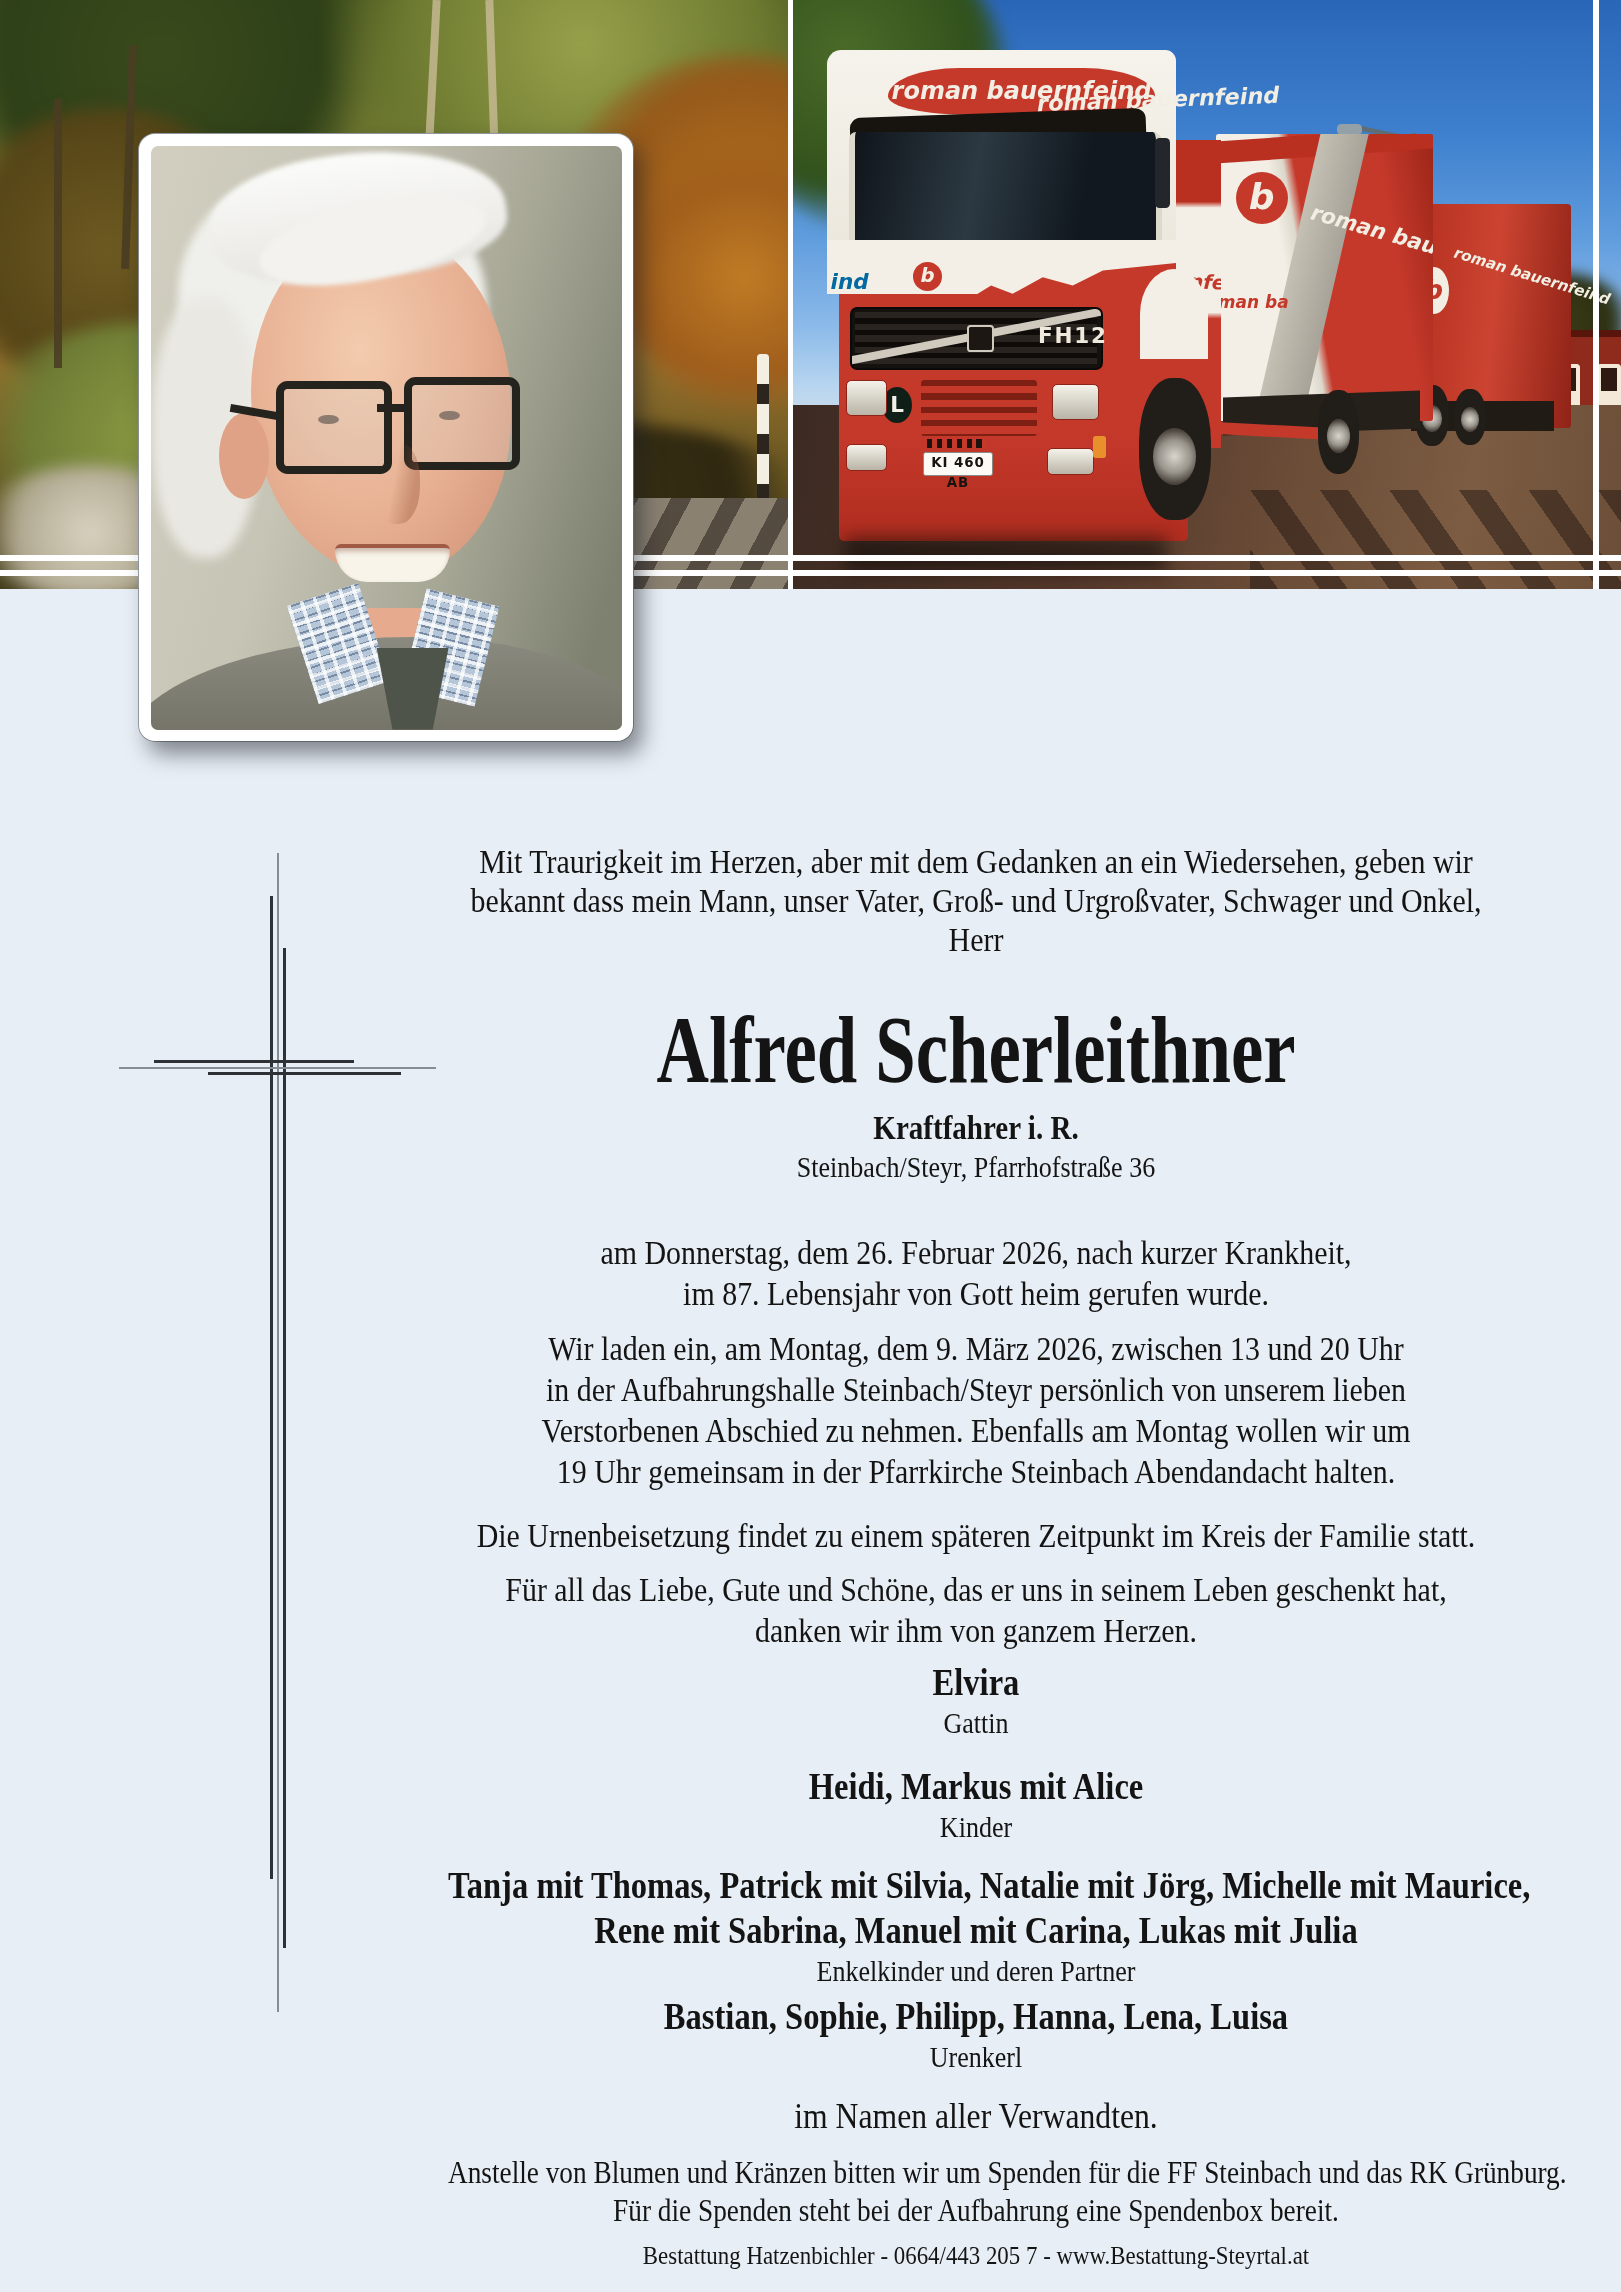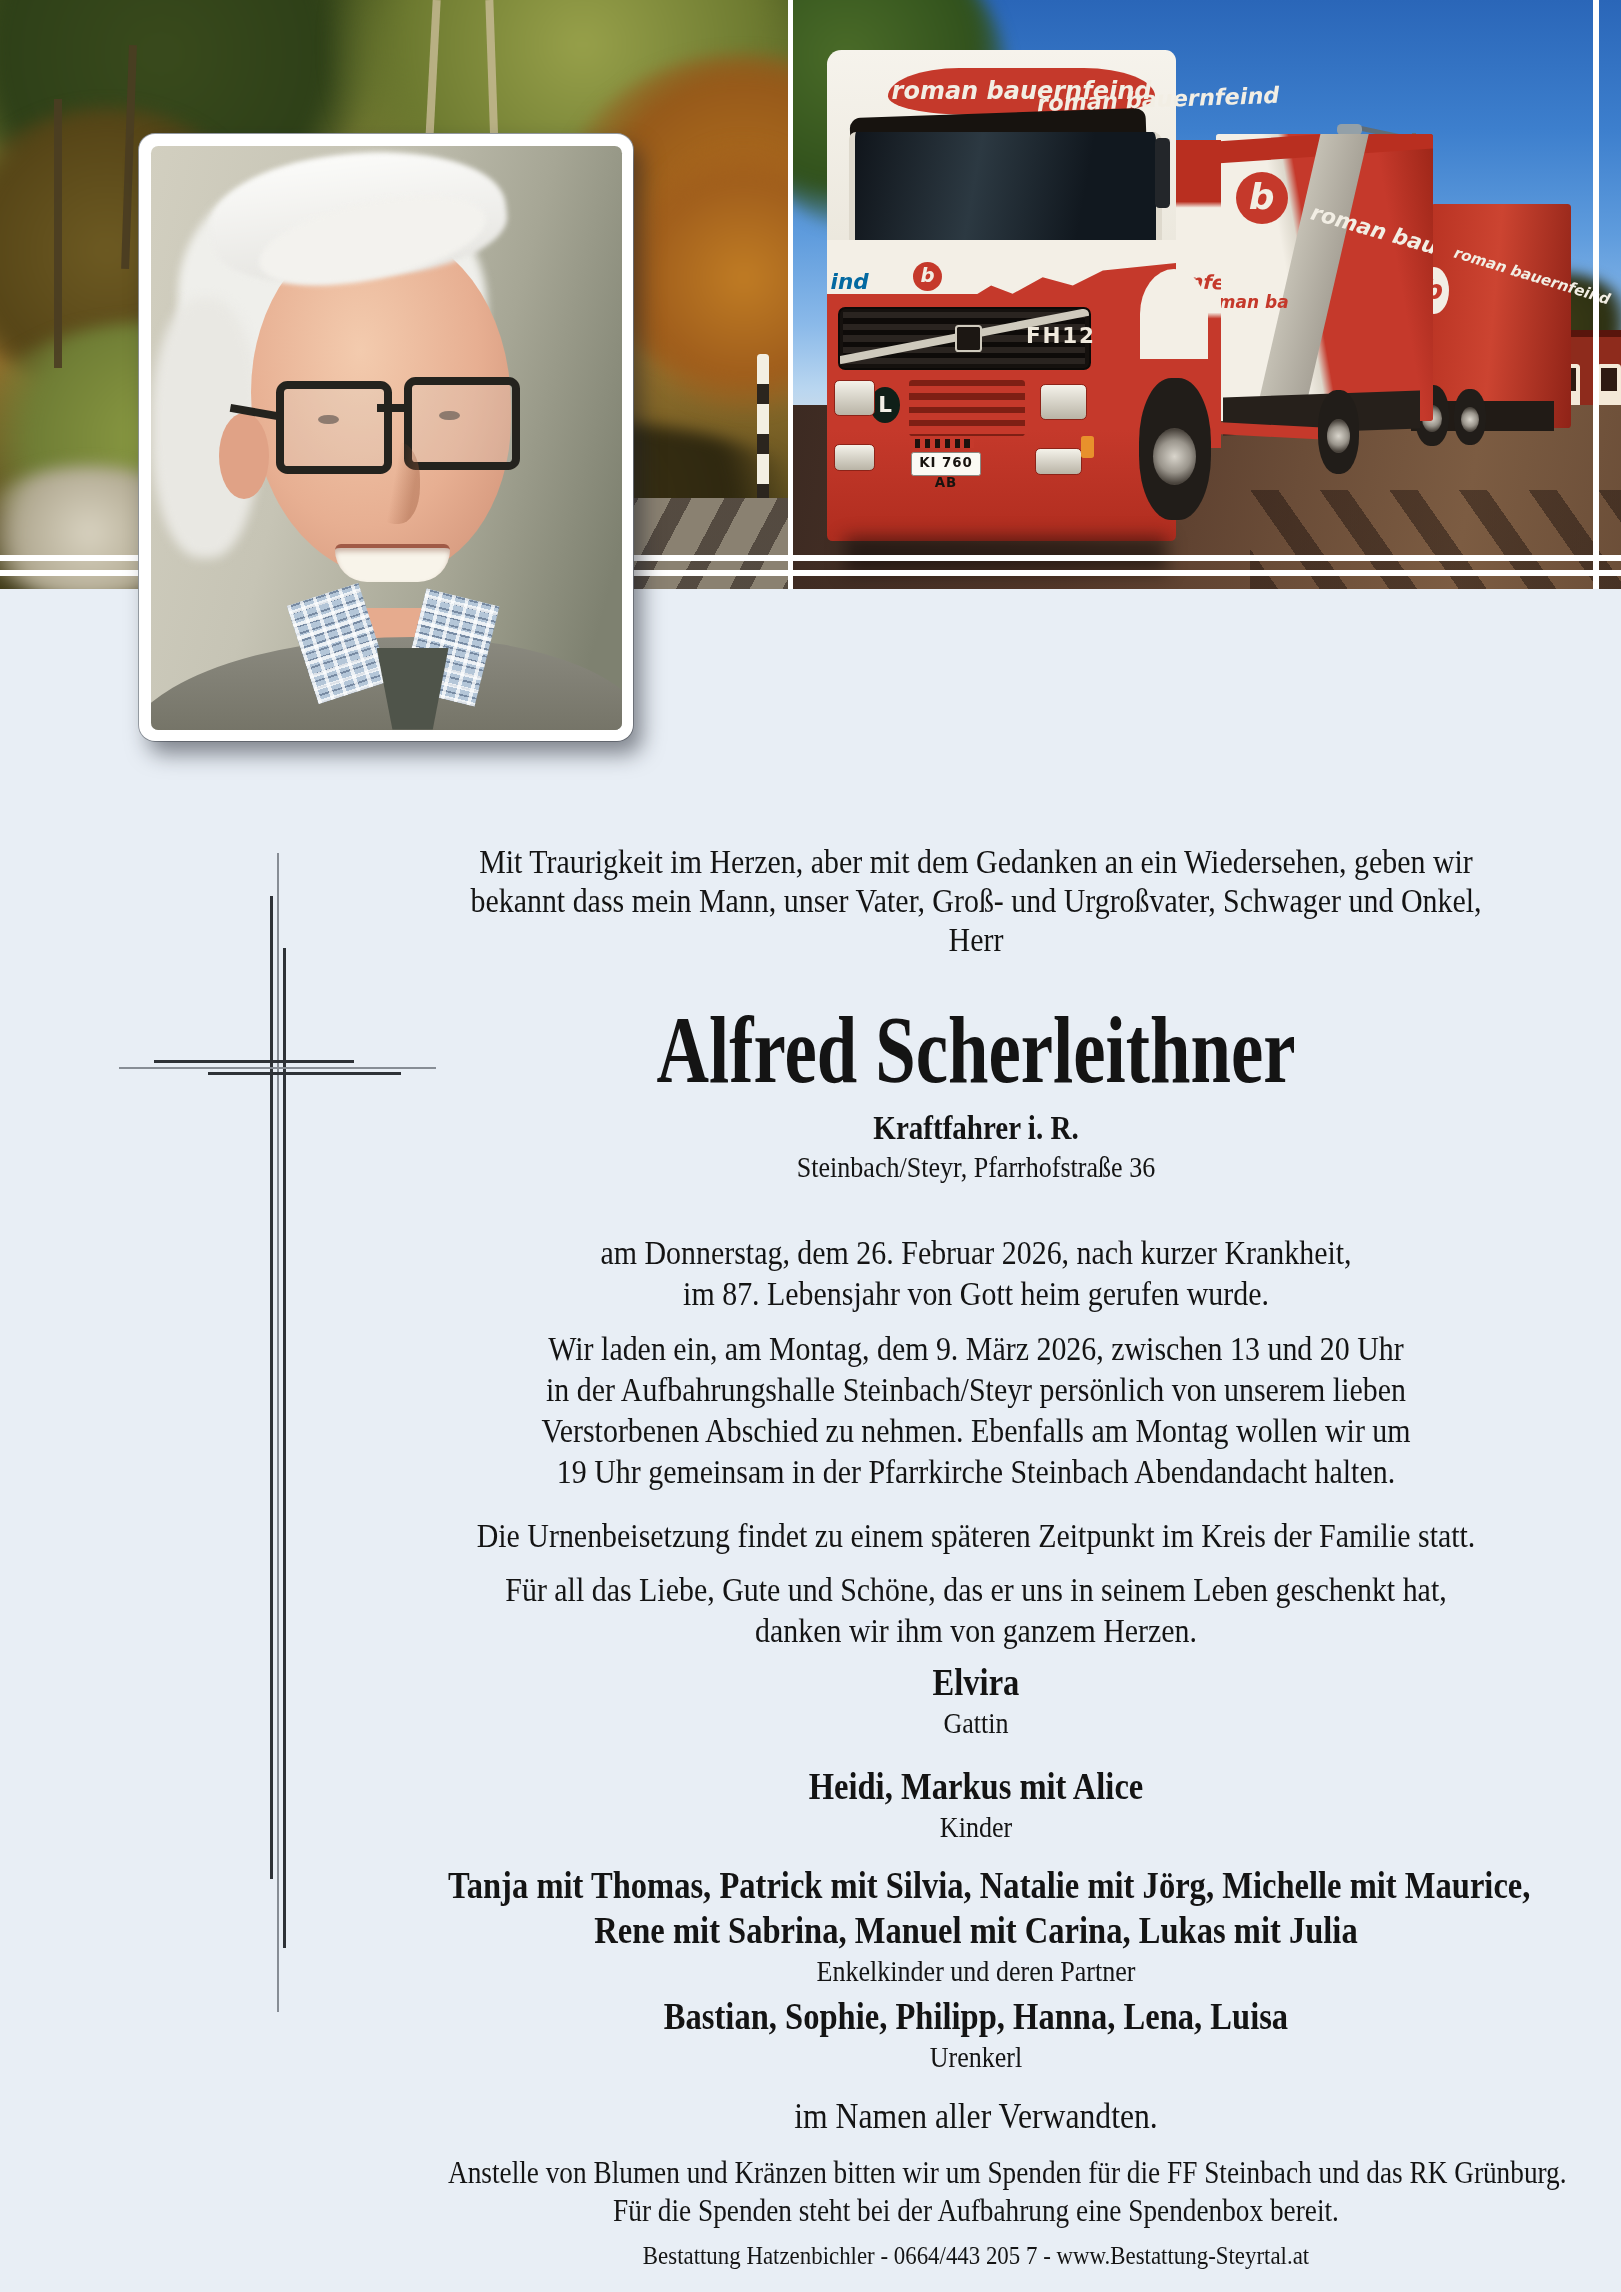--- a/index.html
+++ b/index.html
@@ -77,21 +77,21 @@
   .windshield{position:absolute;left:21.5px;top:82px;width:301px;height:113px;border-radius:7.2px 9px 5.4px 5.4px;
     background:linear-gradient(100deg,#10151b 0%,#2c3942 40%,#11181f 75%);border-left:6.3px solid #ded9cd;border-right:6.3px solid #ded9cd;}
   .mirror{position:absolute;left:328px;top:88px;width:15px;height:70px;background:#23262a;border-radius:4.5px;}
   .cab-band{position:absolute;left:0;top:190px;width:100%;height:54px;background:#f3efe6;}
   .band-frag{position:absolute;left:3.6px;top:29px;font-size:21.5px;color:#0369a1;}
   .band-logo{position:absolute;left:86px;top:21.5px;width:29px;height:29px;border-radius:50%;background:#c5392b;
     color:#f2eee4;font-size:19.7px;line-height:28px;text-align:center;}
   .band-swoosh{position:absolute;left:134px;top:23px;width:215px;height:41px;background:#c5392b;
     clip-path:polygon(0 100%,14% 55%,24% 75%,38% 35%,52% 55%,66% 18%,100% 0,100% 100%);}
   .band-text{position:absolute;left:210px;top:36px;font-size:22.4px;color:#f2eee4;transform:rotate(-2deg);}
-  .cab-red{position:absolute;left:0;top:244px;width:100%;height:247px;background:linear-gradient(180deg,#c5392b 0 55%,#b02d1f 100%);border-radius:0 0 5.4px 5.4px;}
+  .cab-red{position:absolute;left:12px;top:244px;width:100%;height:247px;background:linear-gradient(180deg,#c5392b 0 55%,#b02d1f 100%);border-radius:0 0 5.4px 5.4px;}
   .grille{position:absolute;left:10.7px;top:12.5px;width:249px;height:59px;background:#15110e;border-radius:7.2px;overflow:hidden;border:2.7px solid #0c0a08;}
   .grille:before{content:"";position:absolute;inset:3.6px;
     background:repeating-linear-gradient(180deg,#2a2420 0 6.3px,#0e0b09 6.3px 11.6px);}
   .volvo-stripe{position:absolute;left:-14.3px;top:23px;width:278px;height:8px;background:#cfcabd;transform:rotate(-11deg);}
   .volvo-badge{position:absolute;left:115px;top:16px;width:23px;height:23px;background:#1c1713;border:2.7px solid #cfcabd;border-radius:3.6px;}
   .fh12{position:absolute;left:199px;top:29px;color:#efe9dd;font-family:"DejaVu Sans",sans-serif;
     font-weight:bold;font-size:21.5px;letter-spacing:1.8px;}
   .l-disc{position:absolute;left:43px;top:93px;width:30px;height:36px;border-radius:50%;background:#0f1f18;
     color:#f2efe6;font-size:21.5px;font-family:"DejaVu Sans",sans-serif;font-weight:bold;text-align:center;line-height:36px;}
   .bumper-grille{position:absolute;left:82px;top:86px;width:116px;height:56px;
@@ -245,21 +245,21 @@
             <div class="volvo-badge"></div>
           </div>
           <div class="fh12">FH12</div>
           <div class="l-disc">L</div>
           <div class="bumper-grille"></div>
           <div class="h-light" style="left:7.2px;top:86px;width:39px;height:34px;"></div>
           <div class="h-light" style="left:213px;top:90px;width:45px;height:34px;"></div>
           <div class="h-light" style="left:7.2px;top:150px;width:39px;height:25px;"></div>
           <div class="h-light" style="left:208px;top:154px;width:45px;height:25px;"></div>
           <div class="vents"></div>
-          <div class="plate">KI 760 AB</div>
+          <div class="plate">KI 460 AB</div>
           <div class="amber"></div>
         </div>
         <div class="cab-shadow"></div>
       </div>
 
       <div class="fender"></div>
       <div class="wheel" style="left:346px;top:378px;width:72px;height:142px;"></div>
       <div class="rim" style="left:360px;top:428px;width:43px;height:57px;"></div>
     </div>
 

